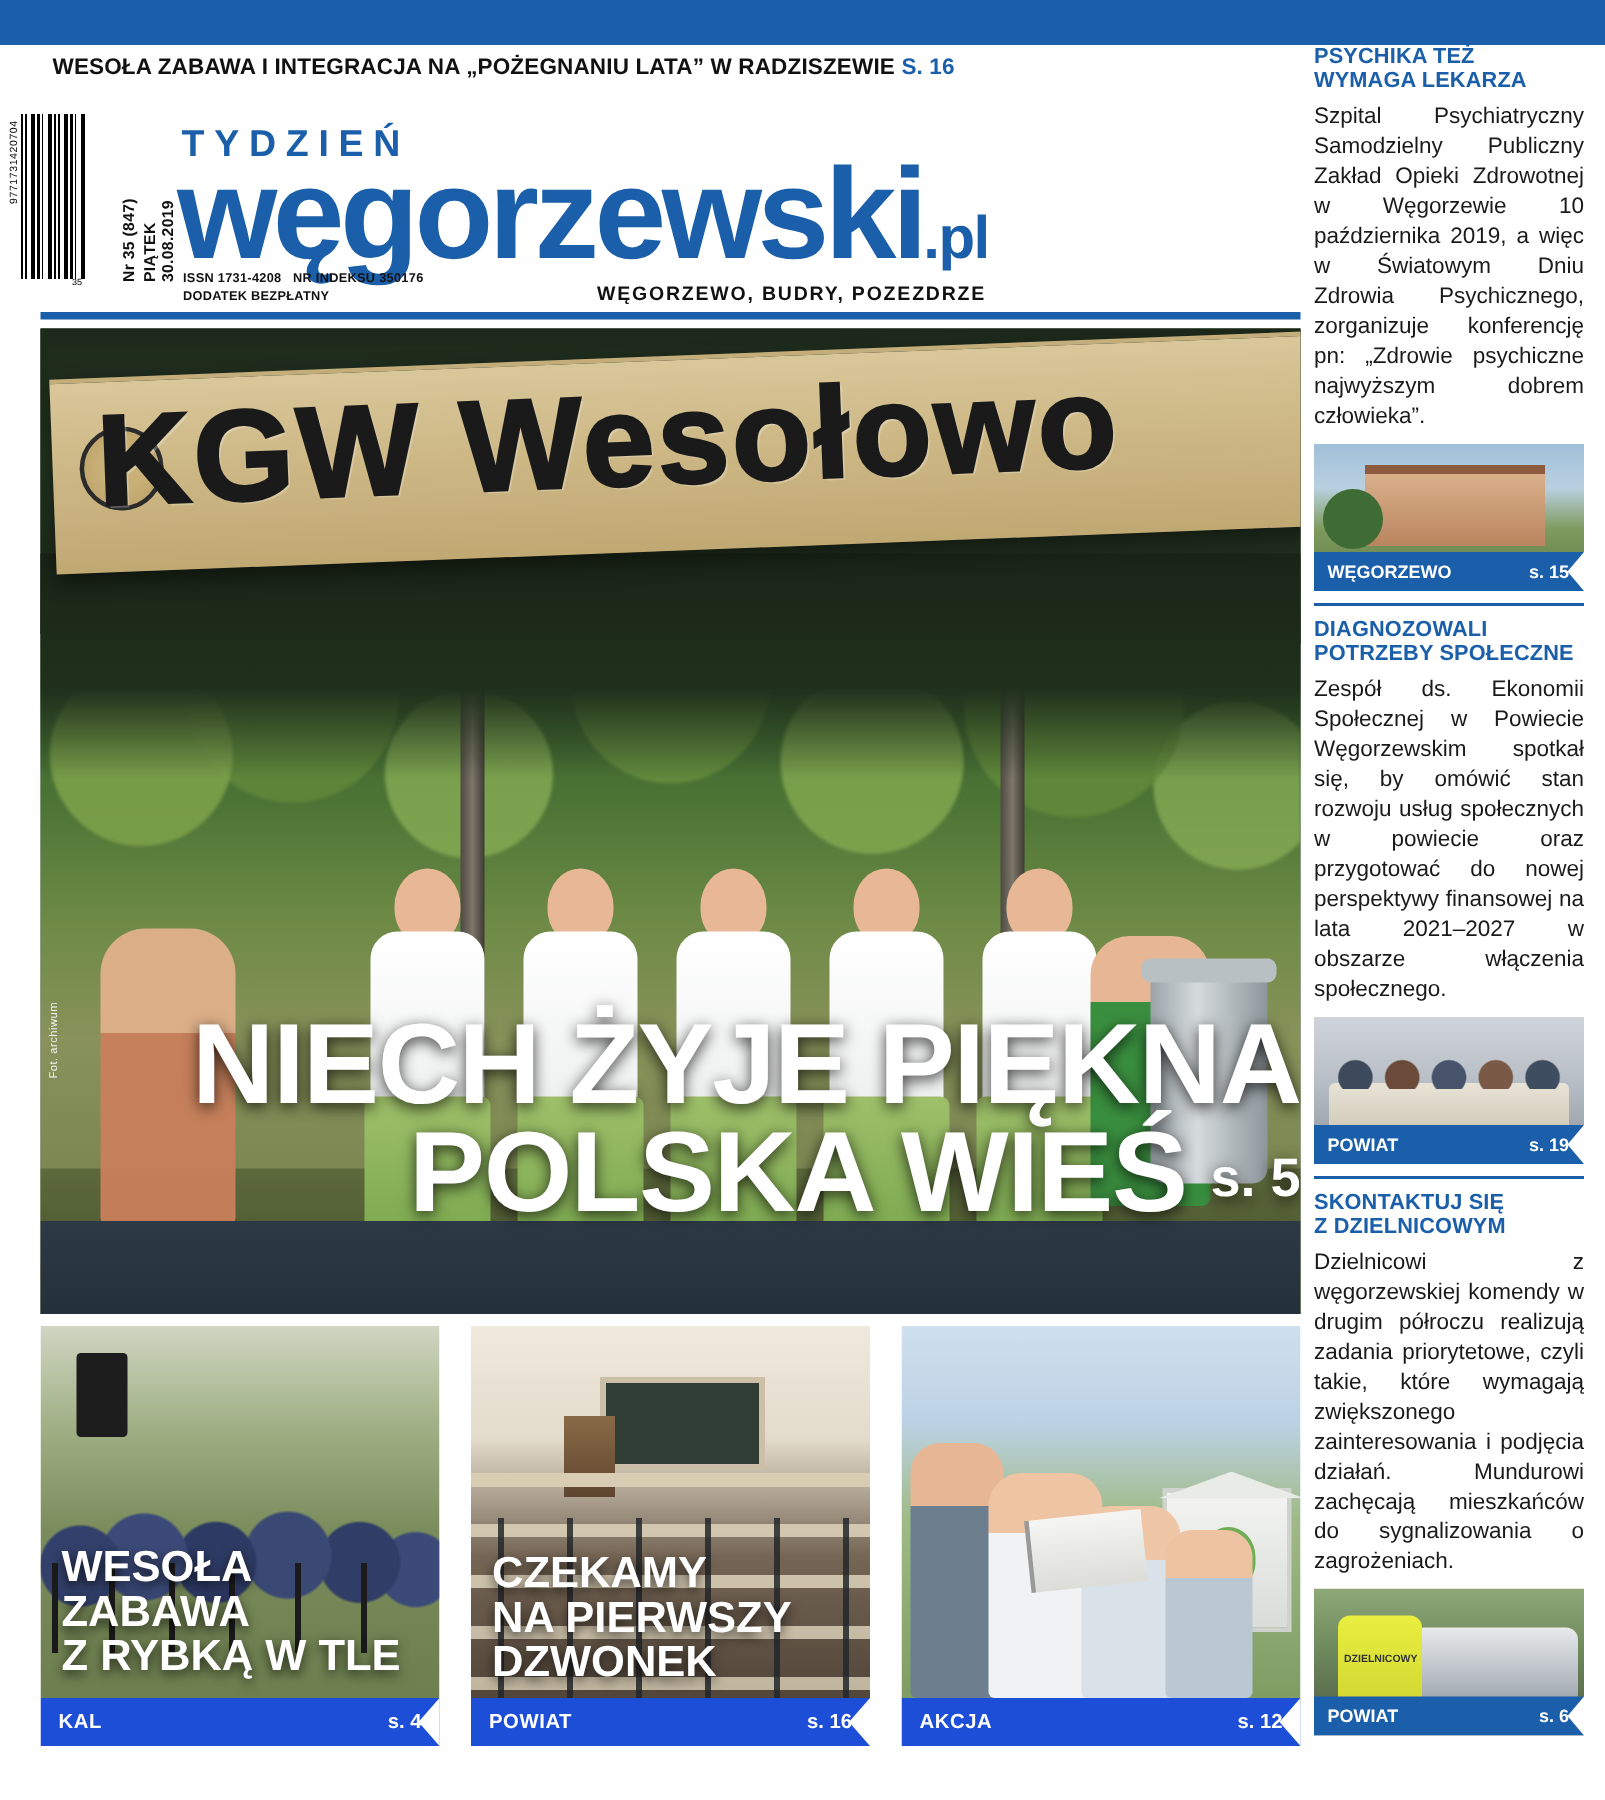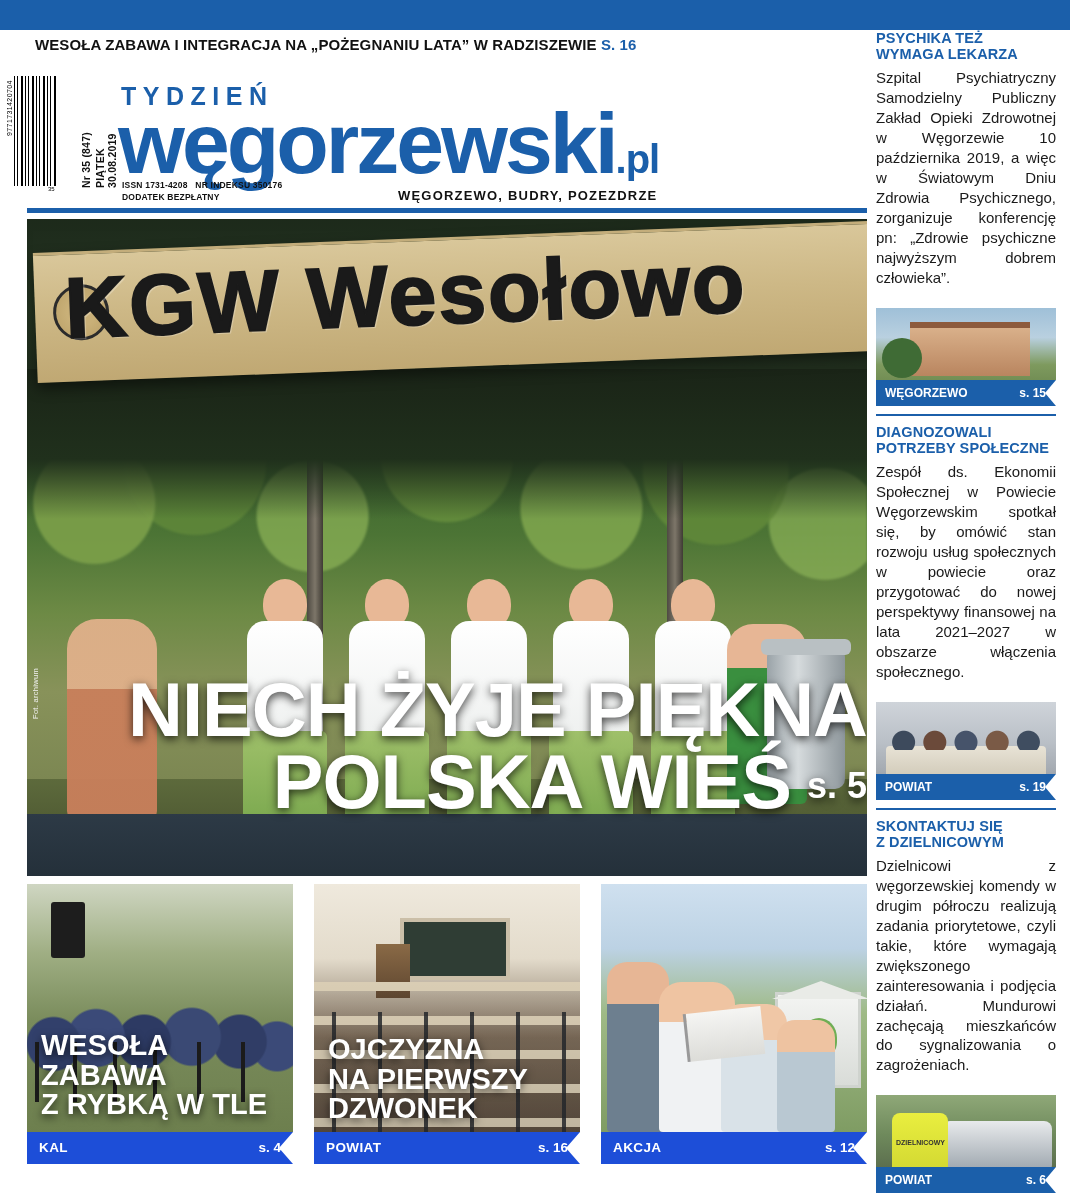--- a/index.html
+++ b/index.html
@@ -325,21 +325,21 @@
   }
 
   
   .rail { position:absolute; left: 876px; top: 30px; width: 180px; }
   .rail-rule { height: 2px; background: #1b5faa; margin: 8px 0; }
   .r-head {
     color:#1b5faa; font-weight: bold; font-size: 14.5px; line-height: 1.12;
     letter-spacing: .1px; margin-bottom: 6px;
   }
   .r-body { font-size: 15px; line-height: 1.33; color:#1a1a1a; text-align: justify; }
-  .r-photo { position:relative; width: 180px; height: 98px; margin-top: 20px; overflow:hidden; }
+  .r-photo { position:relative; width: 180px; height: 98px; margin-top: 8px; overflow:hidden; }
   .r-label {
     position:absolute; left:0; bottom:0; width: 180px; height: 26px; background:#1b5faa; color:#fff;
   }
   .r-label .sec { position:absolute; left: 9px; top: 6px; font-size: 12px; font-weight:bold; }
   .r-label .pg { position:absolute; right: 10px; top: 6px; font-size: 12px; font-weight:bold; }
   .r-label .arrow {
     position:absolute; right:0; top:0; width:0;height:0;
     border-top: 13px solid transparent; border-bottom: 13px solid transparent;
     border-right: 11px solid #fff;
   }
@@ -518,21 +518,21 @@
 
     <div class="bcard b2">
       <div class="bimg">
         <div class="class-room"></div>
         <div class="cr-board"></div>
         <div class="cr-lectern"></div>
         <div class="cr-desks"></div>
         <div class="cr-chairs"></div>
       </div>
       <div class="btitle" style="bottom:40px">
-        <div>OJCZYZNA</div>
+        <div>CZEKAMY</div>
         <div>NA PIERWSZY</div>
         <div>DZWONEK</div>
       </div>
       <div class="blabel">
         <span class="sec">POWIAT</span>
         <span class="pg">s. 16</span>
         <span class="arrow"></span>
       </div>
     </div>
 

